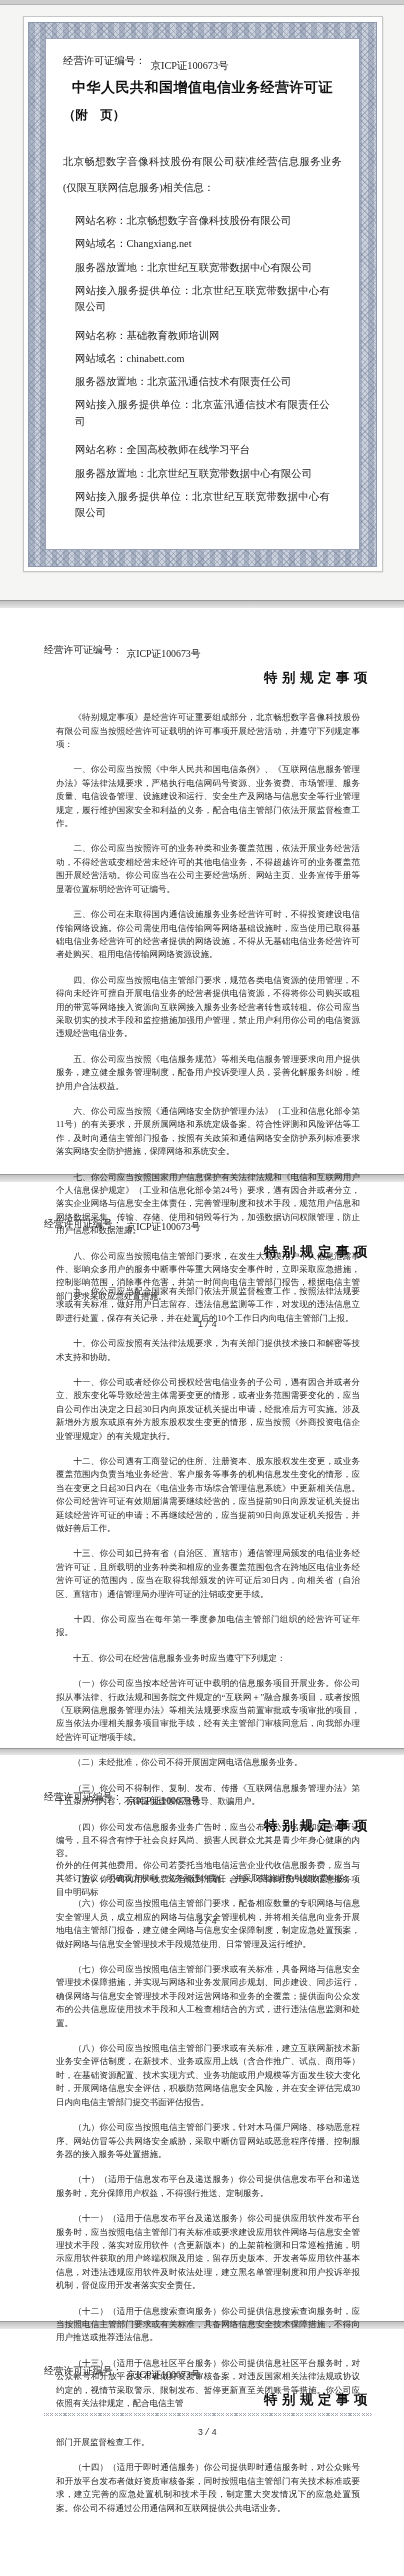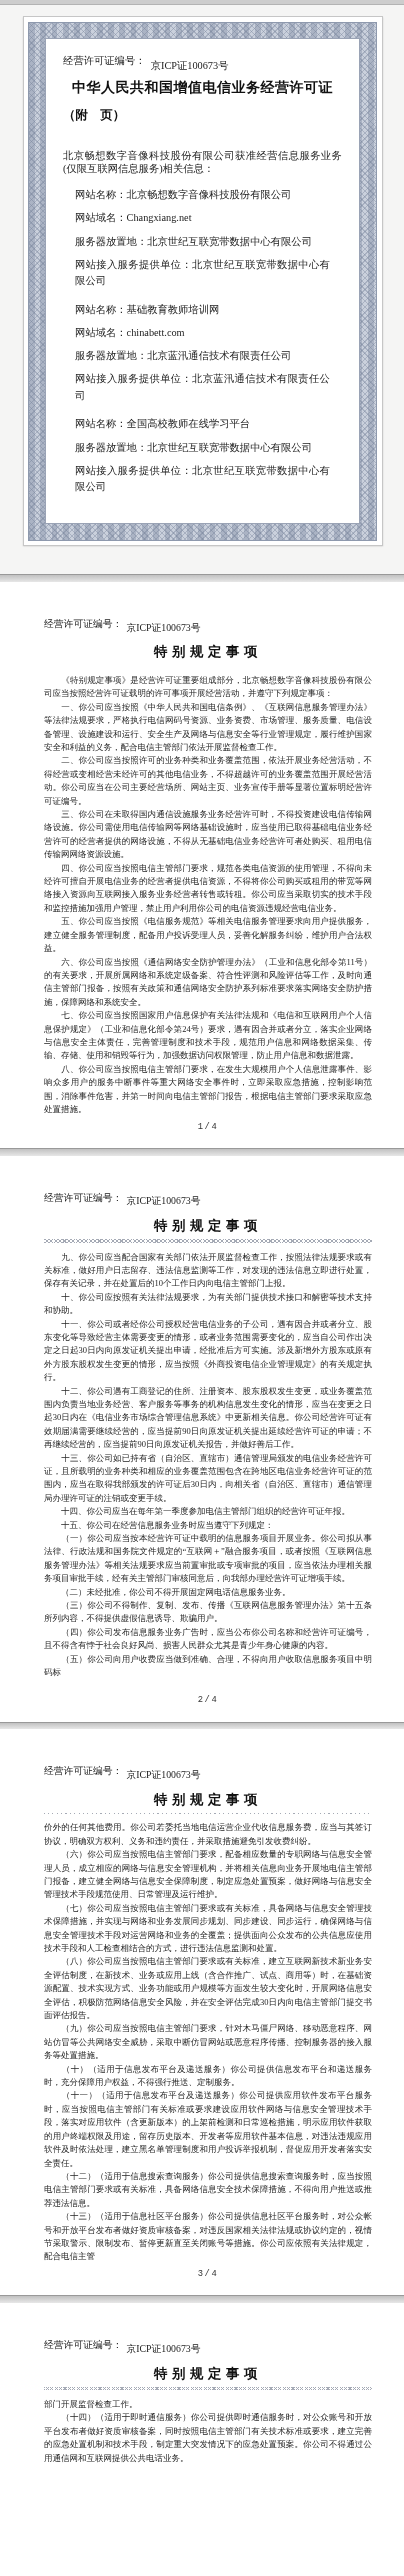--- a/index.html
+++ b/index.html
@@ -32,47 +32,47 @@
     background:#fff;border:0.5px solid #9aa3b5;
     padding:12.4px 17.5px 15.5px;min-height:434px;box-sizing:border-box;
   }
   .c-head{font-size:10.3px;margin:2.1px 0 10.3px;}
   .c-head .num{display:inline-block;margin-left:5.2px;position:relative;top:4.6px;font-size:10.3px;}
   .cert-title{
     text-align:center;font-size:14px;font-weight:bold;
     letter-spacing:0.5px;margin:11.3px 0 4.1px;color:#111;
   }
   .cert-sub{text-align:left;font-size:12.4px;font-weight:bold;margin:10px 0 25px;color:#111;}
-  .intro{font-size:10.3px;line-height:13px;margin:0 0 11.3px;text-align:justify;}
+  .intro{font-size:10.3px;line-height:26px;margin:0 0 11.3px;text-align:justify;}
   .ws-block{margin:12px;}
   .ws-row{font-size:10.3px;line-height:16.5px;margin:0 0 6.7px;text-align:justify;}
 
   
   .divider{height:6.7px;background:linear-gradient(#c1c1c1,#e7e7e7);border-top:1px solid #999;}
 
   
   .prov{
     background:#fff;width:405px;height:566px;box-sizing:border-box;
     padding:36px 33px 12.4px 44px;
     display:flex;flex-direction:column;
   }
   .p-head{font-size:9.8px;}
   .p-head .num{display:inline-block;margin-left:4.1px;position:relative;top:3.6px;font-size:9.8px;}
   .prov-title{
-    text-align:center;font-size:13.4px;font-weight:bold;letter-spacing:4.6px;
+    text-align:right;font-size:13.4px;font-weight:bold;letter-spacing:4.6px;
     margin:12.4px 0 4.1px;color:#111;
   }
   .zigzag{
     height:3.6px;margin:0 0 7.7px;opacity:.8;
     background:
       repeating-linear-gradient(135deg,#8f96a3 0 0.8px,rgba(255,255,255,0) 0.8px 3.1px),
       repeating-linear-gradient(45deg,#8f96a3 0 0.8px,rgba(255,255,255,0) 0.8px 3.1px);
   }
   .prov-body{flex:0 1 auto;}
-  .para{font-size:8.5px;line-height:13.4px;margin:0;text-align:justify;color:#252525;}
+  .para{font-size:8.5px;line-height:13.4px;margin:12px;text-align:justify;color:#252525;}
   .pagenum{margin-top:auto;text-align:center;font-size:8.8px;letter-spacing:1.5px;padding:5.2px 0 4.1px;color:#333;font-family:Liberation Mono, monospace;}
 </style>
 </head>
 <body>
 
 <div class="canvas">
 
   <div class="top-strip"></div>
 
   <section class="cover-section">

